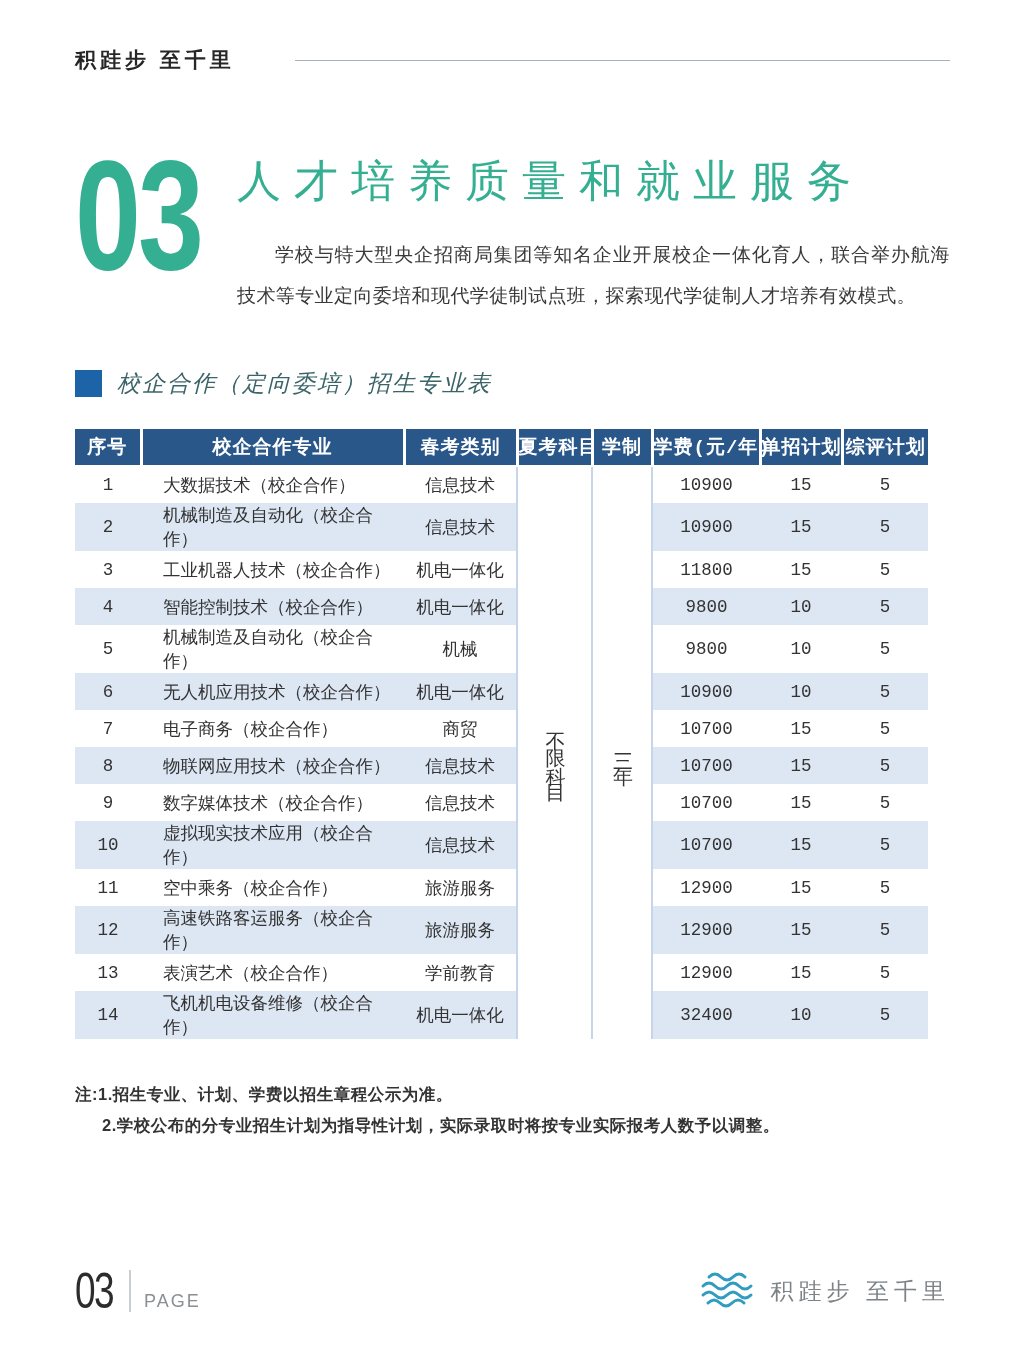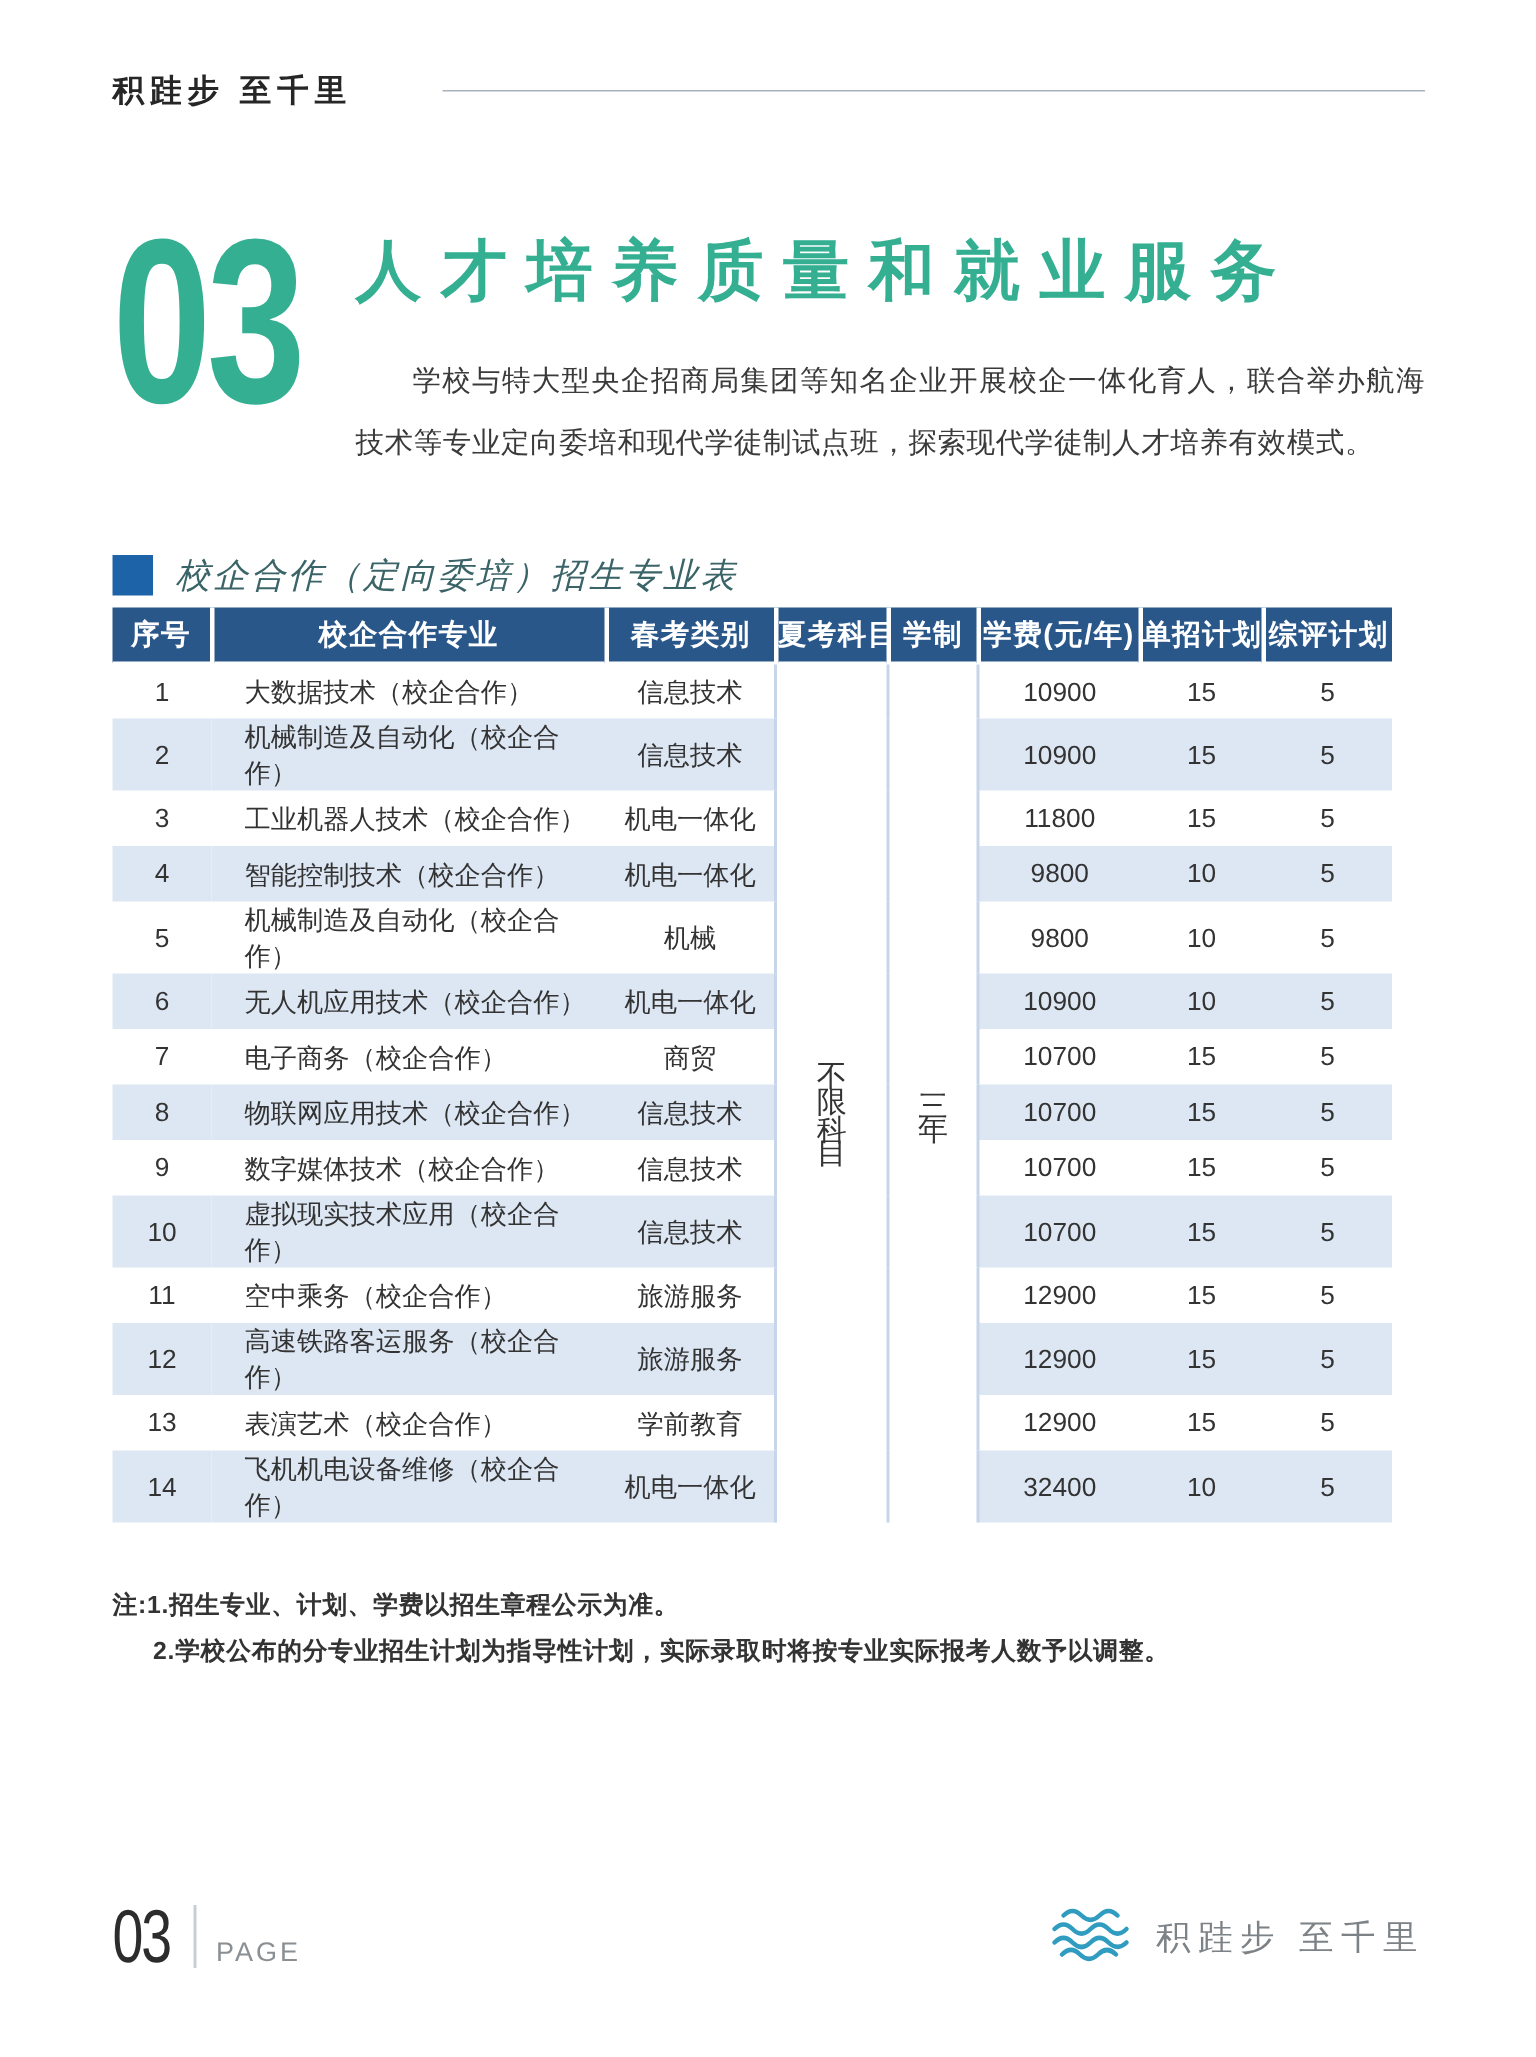--- a/index.html
+++ b/index.html
@@ -18,37 +18,37 @@
   
   .hero { margin-top:66px; }
   .big-num {
     float:left; width:162px; height:160px;
     font-size:156px; line-height:150px; font-weight:bold;
     color:#34af92; transform:scaleX(0.76); transform-origin:left top;
     letter-spacing:-4px;
   }
   .page-title {
     margin:0; padding-top:15px; margin-bottom:27px;
-    font-size:44px; line-height:52px; font-weight:bold;
+    font-size:44px; line-height:52px; font-weight:normal;
     color:#34af92; letter-spacing:13px; white-space:nowrap;
   }
   .body-text p {
     margin:0; font-size:19px; line-height:41px; letter-spacing:0.4px;
     text-align:justify; color:#3a3a3a; text-indent:2em;
   }
 
   
   .section-heading { display:flex; align-items:center; gap:15px; margin-top:52px; clear:both;font-style:italic; }
   .bullet-square { width:27px; height:27px; background:#1d63a8; flex:0 0 27px; }
   .section-title { font-size:23px; color:#3b6468; letter-spacing:2px; font-weight:500; }
 
   
   table.adm {
-    border-collapse:collapse; table-layout:fixed; width:853px; margin-top:6px;
-    font-family:Liberation Sans, sans-serif;
+    border-collapse:collapse; table-layout:fixed; width:853px; margin-top:30px;
+    font-family:Liberation Mono, monospace;
   }
   table.adm th {
     background:#2a578a; color:#ffffff; font-size:19px; font-weight:bold;
     height:37px; padding:0; border-right:3px solid #ffffff; border-bottom:2px solid #ffffff;
     letter-spacing:1px; white-space:nowrap;
   }
   table.adm th:last-child { border-right:none; }
   table.adm td { height:37px; padding:0; text-align:center; font-size:17.5px; color:#333333; }
   table.adm td.major { text-align:left; padding-left:22px; }
   table.adm tbody tr:nth-child(even) td { background:#dde6f3; }

